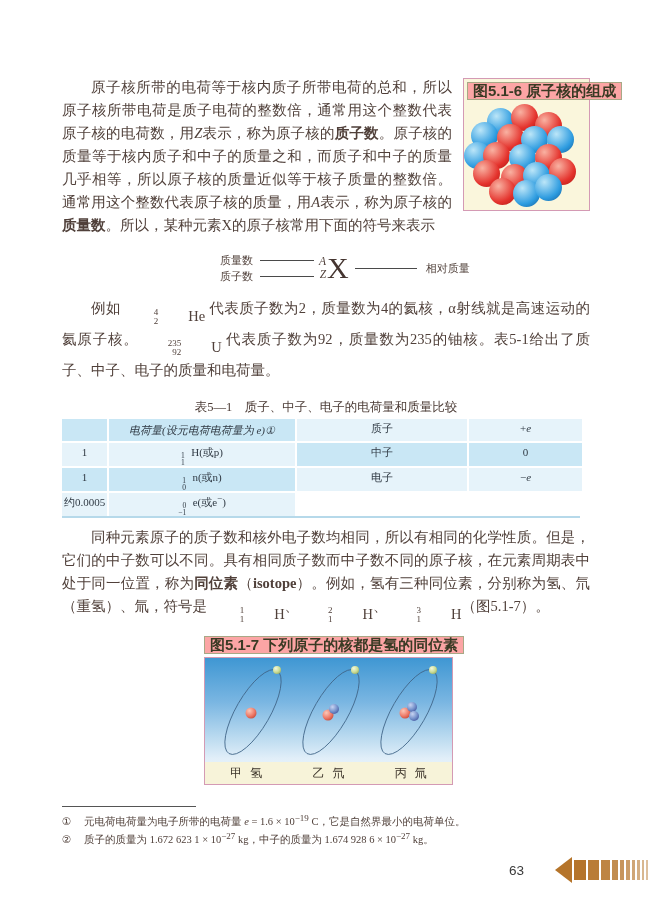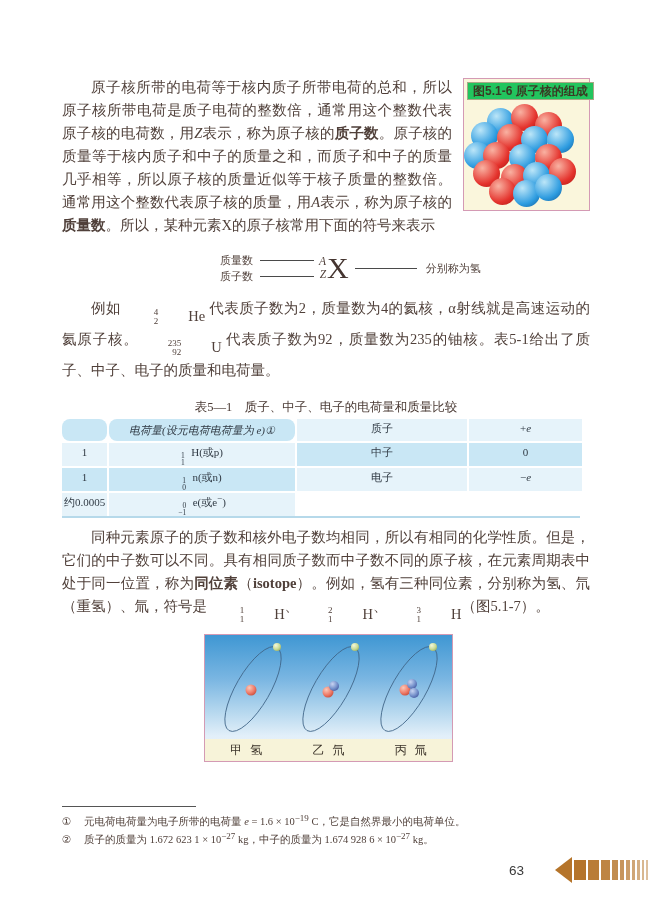--- a/index.html
+++ b/index.html
@@ -12,21 +12,21 @@
   p{margin:0;}
   .ind{text-indent:2em;}
   .b{font-weight:bold;}
   .i{font-style:italic;}
   sup.s{font-size:9px;line-height:0;}
   
   .nuclide{display:inline-flex;align-items:center;vertical-align:-2px;}
   .nuclide .stack{display:inline-flex;flex-direction:column;align-items:flex-end;font-size:9px;line-height:8.5px;font-style:normal;margin-right:1px;}
   
   .fig516{float:right;width:127px;height:133px;margin:2px 0 8px 11px;background:#faf6dc;border:1px solid #d49ab4;position:relative;box-sizing:border-box;}
-  .capbar{background:#22c55e;border:1px solid #a8a886;font-family:"Liberation Sans","DejaVu Sans",sans-serif;font-weight:bold;font-size:12px;line-height:16px;padding:0 5px;color:#3a3a24;white-space:nowrap;}
+  .capbar{background:#fca5a5;border:1px solid #a8a886;font-family:"Liberation Sans","DejaVu Sans",sans-serif;font-weight:bold;font-size:15px;line-height:16px;padding:0 5px;color:#3a3a24;white-space:nowrap;}
   .fig516 .capbar{position:absolute;left:3px;top:3px;}
   .cluster{position:absolute;left:8px;top:26px;width:110px;height:100px;}
   .sphere{position:absolute;border-radius:50%;width:27px;height:27px;}
   .sphere.r{background:radial-gradient(circle at 35% 30%,#f9b2a2,#e4322c 62%,#a81814);}
   .sphere.b{background:radial-gradient(circle at 35% 30%,#bce6f8,#2e9ce0 62%,#135a96);}
   
   .notation{display:flex;align-items:center;margin:13px 0 11px 158px;height:36px;}
   .notation .lbls{display:flex;flex-direction:column;}
   .notation .lrow{display:flex;align-items:center;height:16px;}
   .notation .ltxt{font-size:11px;line-height:16px;}
@@ -34,21 +34,21 @@
   .notation .az{display:flex;flex-direction:column;align-items:flex-end;margin:0 1px 0 5px;font-size:11.5px;line-height:13px;font-style:italic;}
   .notation .bigX{font-size:30px;line-height:32px;margin:0 6px 0 0;color:#453530;}
   .notation .rln{width:62px;height:1px;background:#4a4a4a;margin-right:9px;}
   .notation .rlbl{font-size:11px;}
   
   .tblcap{text-align:center;font-size:12.5px;margin-top:15px;line-height:20px;color:#4a3a34;}
   .tbl{display:grid;grid-template-columns:45px 186px 170px 113px;gap:2px;background:#ffffff;
        width:518px;margin-top:2px;font-size:11px;border-bottom:2px solid #b6d9ea;
        font-family:"Liberation Serif","DejaVu Serif",serif;}
   .tbl .c{text-align:center;line-height:19px;color:#303a44;}
-  .tbl .hdr{background:#c9e7f5;line-height:22px;font-style:italic;border-radius:8px;}
+  .tbl .hdr{background:#c9e7f5;line-height:22px;font-style:italic;}
   .tbl .lt{background:#e6f3fa;}
   .tbl .md{background:#c9e7f5;}
   .tbl .nuclide .stack{font-size:7.5px;line-height:7px;}
   
   .fig517{margin:8px 0 0 142px;width:249px;position:relative;}
   .fig517 .capbar{display:inline-block;position:relative;z-index:2;}
   .fig517 .box{width:247px;height:126px;border:1px solid #d49ab4;position:relative;
     background:linear-gradient(#3f97d3,#7ab6e2 35%,#b8d9ef 62%,#e2eff9 80%,#eef5fa);}
   .fig517 svg{position:absolute;left:0;top:0;}
   .fig517 .strip{position:absolute;left:0;bottom:0;width:100%;height:22px;background:#f7f3d9;
@@ -109,21 +109,21 @@
         <span class="ltxt">质子数</span>
         <span class="ln"></span>
       </div>
     </div>
     <div class="az">
       <span>A</span>
       <span>Z</span>
     </div>
     <span class="bigX">X</span>
     <span class="rln"></span>
-    <span class="rlbl">分别称为氢</span>
+    <span class="rlbl">相对质量</span>
   </div>
 
   <p class="ind"><span>例如 </span><span class="nuclide">
         <span class="stack">
           <span>4</span>
           <span>2</span>
         </span>
         <span class="sym">He</span>
       </span><span> 代表质子数为2，质量数为4的氦核，α射线就是高速运动的氦原子核。</span><span class="nuclide">
         <span class="stack">
@@ -180,20 +180,21 @@
         <span class="sym">H</span>
       </span><span>、</span><span class="nuclide">
         <span class="stack">
           <span>3</span>
           <span>1</span>
         </span>
         <span class="sym">H</span>
       </span><span>（图5.1-7）。</span></p>
 
   <div class="fig517">
+    <div class="capbar">图5.1-7 下列原子的核都是氢的同位素</div>
     <div class="box">
       <svg id="atomsvg" width="247" height="104" viewBox="0 0 247 104">
         <defs>
           <radialGradient id="gP" cx="0.35" cy="0.3" r="0.8">
             <stop offset="0" stop-color="#fbc8b8"></stop>
               <stop offset="0.6" stop-color="#ee7a68"></stop>
               <stop offset="1" stop-color="#c44836"></stop>
           </radialGradient>
           <radialGradient id="gN" cx="0.35" cy="0.3" r="0.8">
             <stop offset="0" stop-color="#c8d4f2"></stop>

